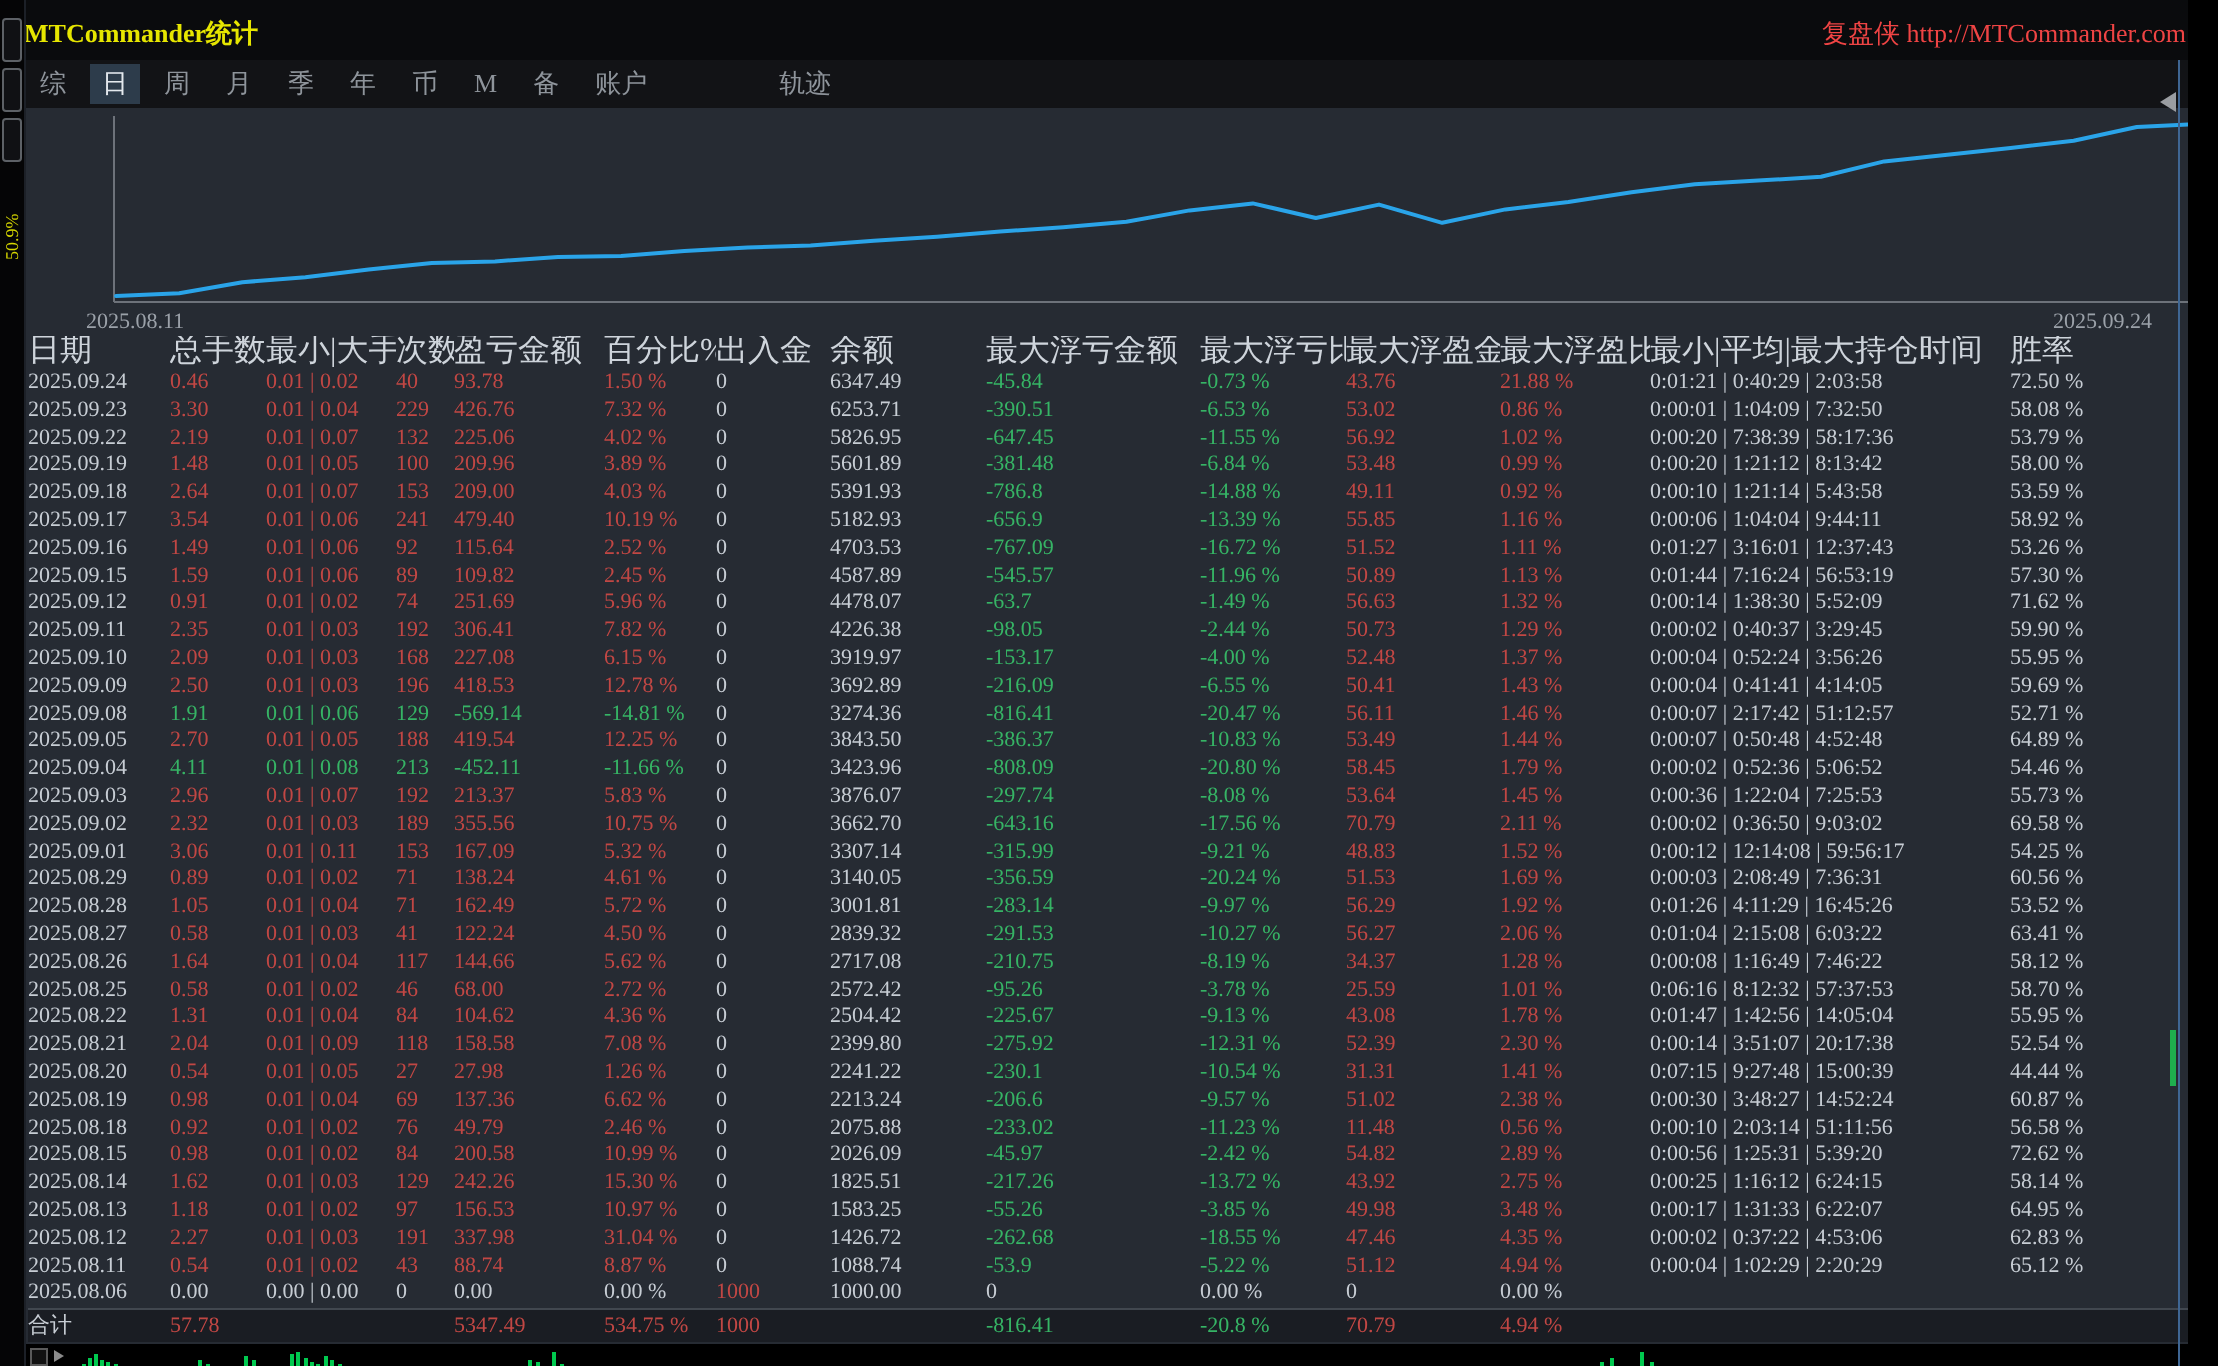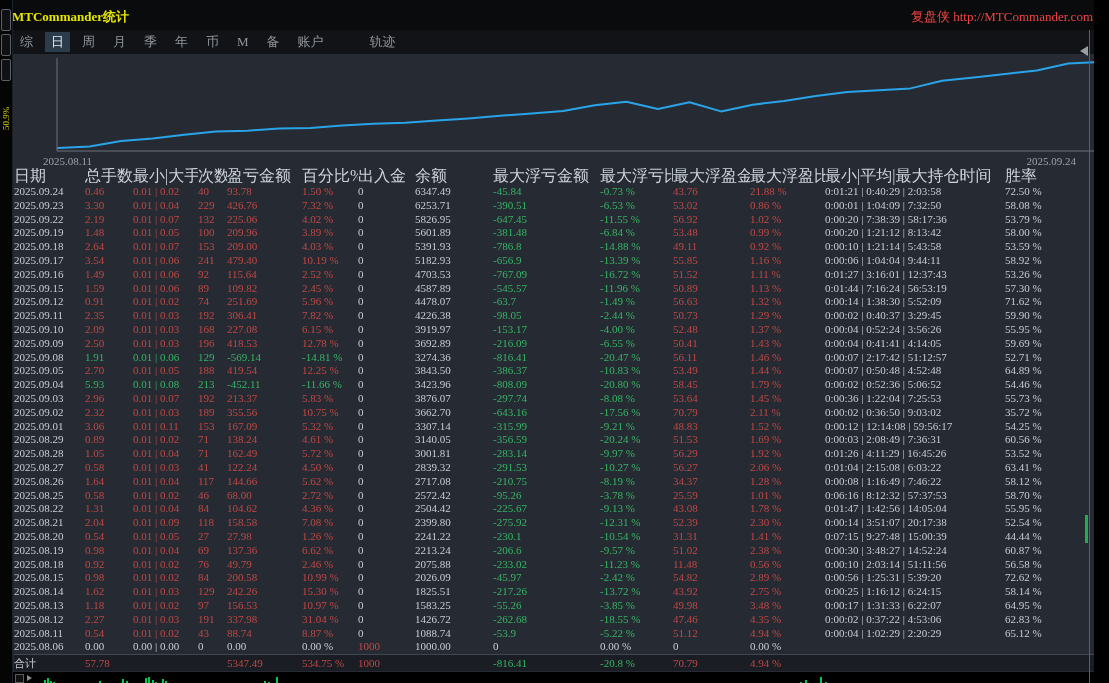--- a/index.html
+++ b/index.html
@@ -6,21 +6,21 @@
   body{font-family:"DejaVu Sans","Liberation Sans",sans-serif;}
   .window{position:relative;width:1094px;height:683px;background:#07080a;overflow:hidden;font-family:Liberation Serif, serif;}
 
   
   .titlebar{position:absolute;left:0;top:0;width:1109px;height:30px;background:#0a0b0d;}
   .title{position:absolute;left:12px;top:8px;font-size:13px;font-weight:bold;color:#e6e600;}
   .link{position:absolute;right:16px;top:8px;font-size:13px;color:#ef4444;cursor:pointer;}
   .menubar{position:absolute;left:0;top:30px;width:1109px;height:24px;background:#121316;display:flex;align-items:center;padding-left:14px;box-sizing:border-box;}
   .menu-item{color:#8e949b;font-size:13px;padding:1px 6px;margin-right:6px;cursor:pointer;white-space:nowrap;}
   .menu-item.active{background:#2d3c4b;color:#e4e9ee;}
-  .menu-item.gap{margin-left:28px;}
+  .menu-item.gap{margin-left:48px;}
 
   
   .left-strip{position:absolute;left:0;top:0;width:12px;height:683px;background:#050506;border-right:1px solid #1c2027;z-index:5;}
   .tool-box{position:absolute;left:1px;width:8px;height:20px;border:1px solid #5d6166;border-radius:2px;background:#101114;}
   .strip-label{position:absolute;left:1px;top:130px;font-size:9px;color:#d6d600;transform:rotate(-90deg);transform-origin:0 0;white-space:nowrap;}
 
   
   .panel{position:absolute;left:13px;top:54px;width:1092px;height:618px;background:#262b33;}
 
   
@@ -328,21 +328,21 @@
           <span class="cell w">3843.50</span>
           <span class="cell g">-386.37</span>
           <span class="cell g">-10.83 %</span>
           <span class="cell r">53.49</span>
           <span class="cell r">1.44 %</span>
           <span class="cell w">0:00:07 | 0:50:48 | 4:52:48</span>
           <span class="cell w">64.89 %</span>
         </div>
         <div class="trow">
           <span class="cell w">2025.09.04</span>
-          <span class="cell g">5.93</span>
+          <span class="cell g">4.11</span>
           <span class="cell g">0.01 | 0.08</span>
           <span class="cell g">213</span>
           <span class="cell g">-452.11</span>
           <span class="cell g">-11.66 %</span>
           <span class="cell w">0</span>
           <span class="cell w">3423.96</span>
           <span class="cell g">-808.09</span>
           <span class="cell g">-20.80 %</span>
           <span class="cell r">58.45</span>
           <span class="cell r">1.79 %</span>
@@ -372,21 +372,21 @@
           <span class="cell r">189</span>
           <span class="cell r">355.56</span>
           <span class="cell r">10.75 %</span>
           <span class="cell w">0</span>
           <span class="cell w">3662.70</span>
           <span class="cell g">-643.16</span>
           <span class="cell g">-17.56 %</span>
           <span class="cell r">70.79</span>
           <span class="cell r">2.11 %</span>
           <span class="cell w">0:00:02 | 0:36:50 | 9:03:02</span>
-          <span class="cell w">35.72 %</span>
+          <span class="cell w">69.58 %</span>
         </div>
         <div class="trow">
           <span class="cell w">2025.09.01</span>
           <span class="cell r">3.06</span>
           <span class="cell r">0.01 | 0.11</span>
           <span class="cell r">153</span>
           <span class="cell r">167.09</span>
           <span class="cell r">5.32 %</span>
           <span class="cell w">0</span>
           <span class="cell w">3307.14</span>

